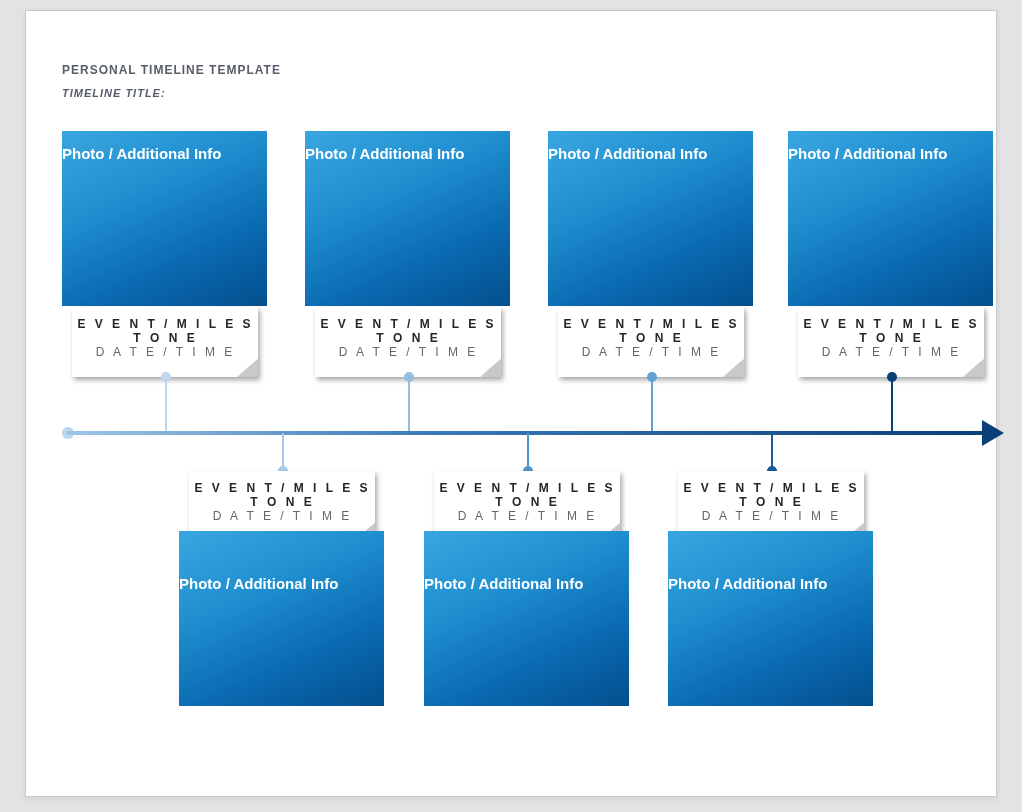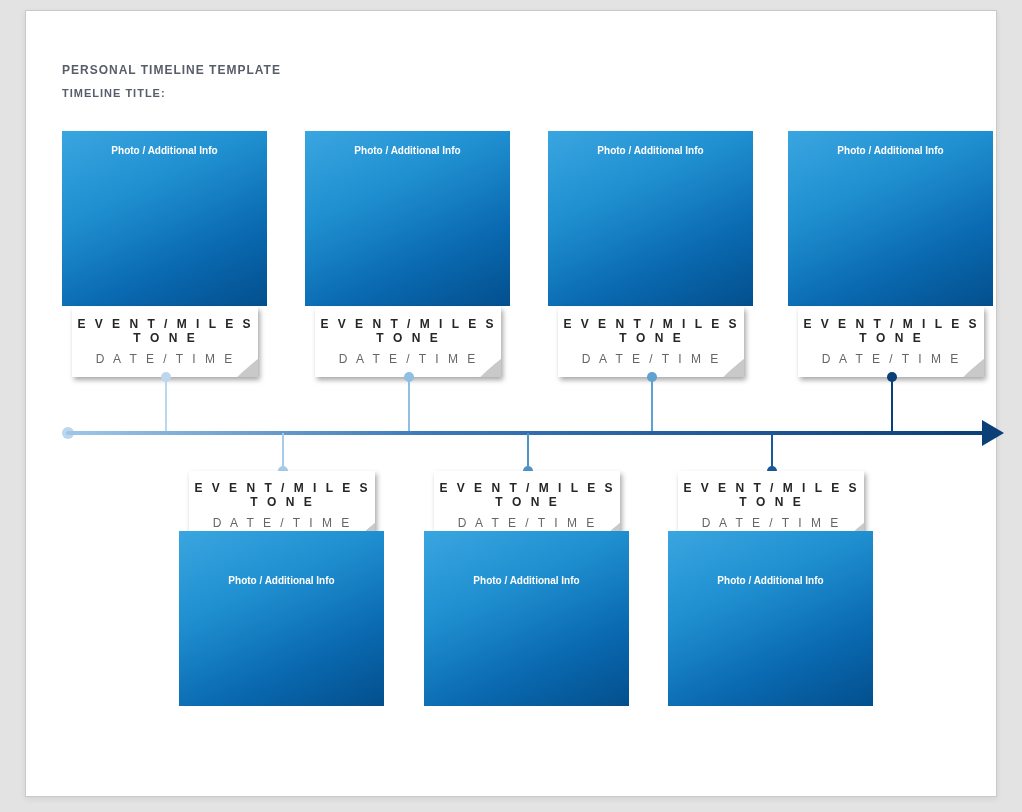--- a/index.html
+++ b/index.html
@@ -31,20 +31,21 @@
     font-weight: 700;
     letter-spacing: 1px;
     color: #585d6a;
   }
   .sub-title {
     margin-top: 10px;
     font-size: 11px;
     font-weight: 700;
     letter-spacing: 1px;
     color: #585d6a;
+    font-style: italic;
   }
 
   
   .axis {
     position: absolute;
     left: 40px;
     top: 420px;
     width: 920px;
     height: 4px;
     background: linear-gradient(90deg, #9fc6e7 0%, #3a79b7 40%, #0a3f78 100%);
@@ -75,23 +76,22 @@
     position: absolute;
     width: 205px;
     height: 175px;
     background: linear-gradient(155deg, #3aa6e0 0%, #1f8fd0 35%, #0a69b0 70%, #034f8d 100%);
     color: #fff;
   }
   .photo-label {
     position: absolute;
     left: 0;
     right: 0;
-    font-size: 10px;
+    font-size: 15px;
     font-weight: 700;
-    text-align: center;
   }
   .photo-card.top .photo-label { top: 14px; }
   .photo-card.bottom .photo-label { top: 44px; }
 
   
   .note {
     position: absolute;
     width: 186px;
     height: 70px;
     background: #ffffff;
@@ -101,21 +101,20 @@
     box-sizing: border-box;
   }
   .note .ev-line {
     font-size: 12px;
     font-weight: 700;
     letter-spacing: 2px;
     color: #262626;
     word-spacing: 2px;
   }
   .note .dt-line {
-    margin-top: 7px;
     font-size: 12px;
     letter-spacing: 2px;
     color: #666;
     word-spacing: 2px;
   }
   
   .note::after {
     content: "";
     position: absolute;
     right: 0;

